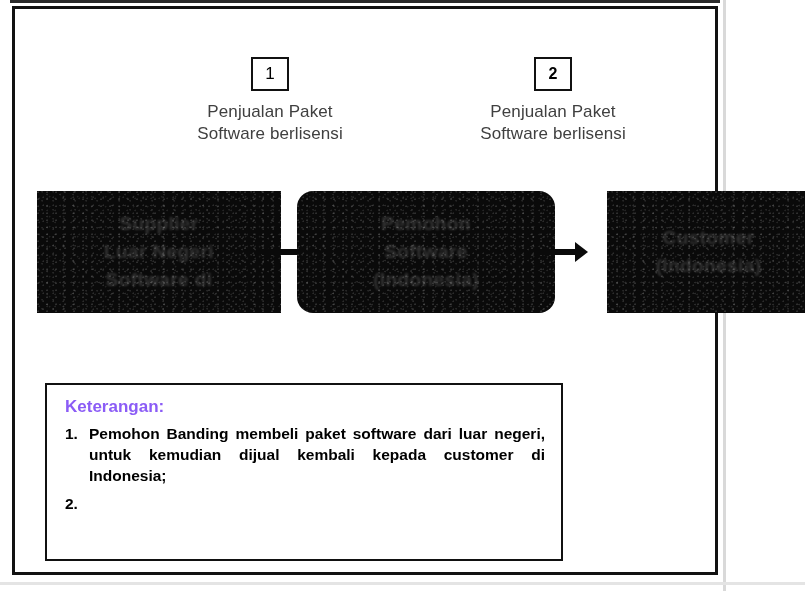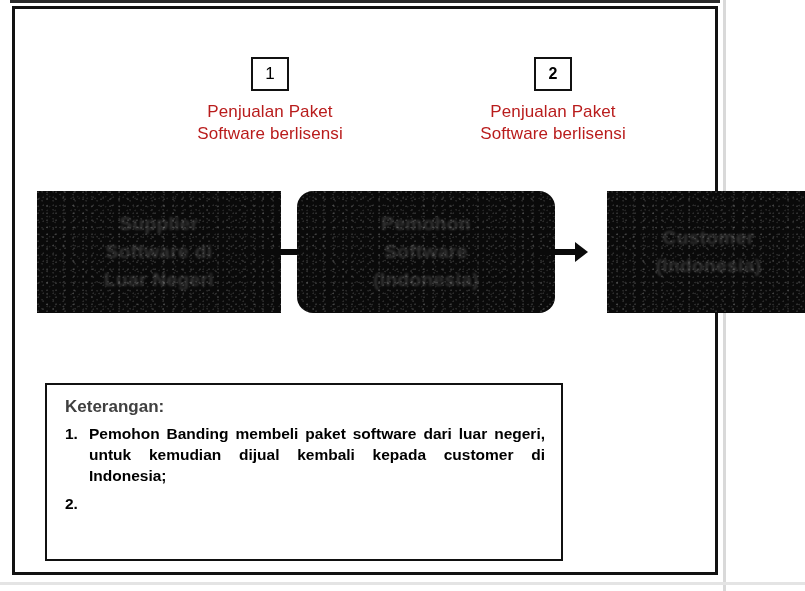--- a/index.html
+++ b/index.html
@@ -78,21 +78,21 @@
   }
   #callout-1 { left: 236px; top: 48px; }
   #callout-2 { left: 519px; top: 48px; font-weight: bold; font-size: 16px; }
 
   .callout-label {
     position: absolute;
     width: 210px;
     text-align: center;
     font-size: 17px;
     line-height: 22px;
-    color: #b91c1c;
+    color: #404040;
     letter-spacing: 0.1px;
   }
   #label-1 { left: 150px; top: 92px; }
   #label-2 { left: 433px; top: 92px; }
 
   
   .proc-box {
     position: absolute;
     height: 122px;
     background: #0a0a0a;
@@ -170,21 +170,21 @@
     left: 36px;
     top: 380px;
     width: 518px;
     height: 178px;
     background: #b9b9b9;
     z-index: -1;
   }
   #legend-title {
     font-size: 17px;
     font-weight: bold;
-    color: #404040;
+    color: #8b5cf6;
     margin: 0 0 6px 2px;
   }
   ol.legend-list {
     margin: 0;
     padding: 0;
     list-style: none;
   }
   ol.legend-list li {
     position: relative;
     font-size: 15.5px;
@@ -226,22 +226,22 @@
       <span>2</span>
     </div>
     <div class="callout-label" id="label-2">
       <div>Penjualan Paket</div>
       <div>Software berlisensi</div>
     </div>
 
     <div class="proc-box" id="proc-1">
       <div class="proc-ghost">
         <span>Supplier</span>
+        <span>Luar Negeri</span>
         <span>Software di</span>
-        <span>Luar Negeri</span>
       </div>
       <div class="speckle"></div>
     </div>
 
     <div class="arrow" id="arrow-1"></div>
 
     <div class="proc-box" id="proc-2">
       <div class="proc-ghost">
         <span>Pemohon</span>
         <span>Software</span>

